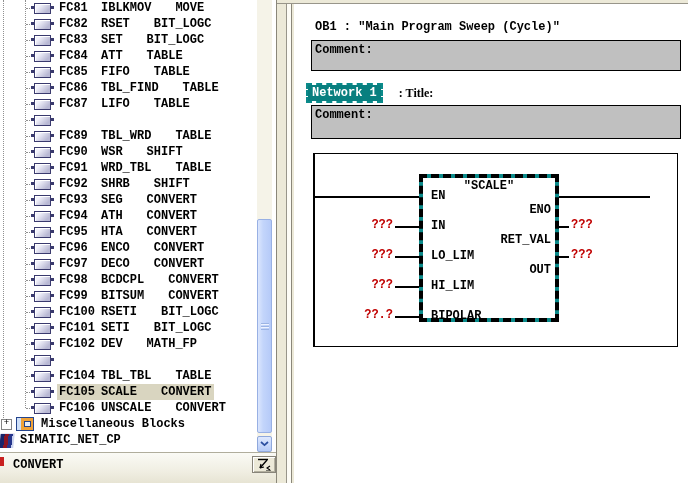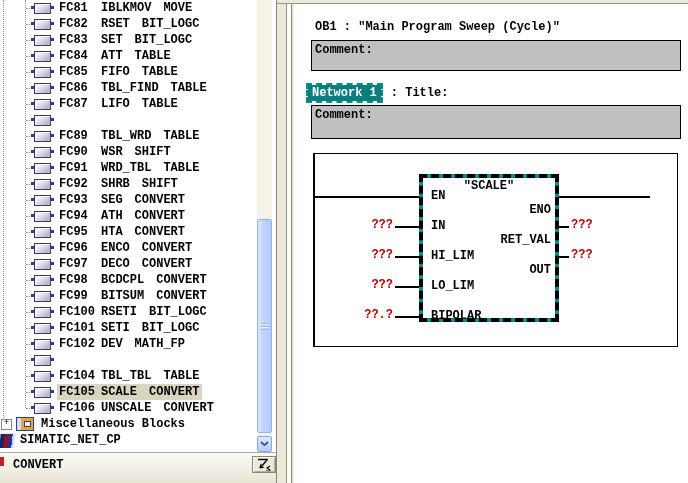--- a/index.html
+++ b/index.html
@@ -21,21 +21,21 @@
   .stub{width:8px;height:0;border-top:1px dotted #909090;flex:none;}
   .blk-icon{flex:none;width:15px;height:9px;margin-right:6px;position:relative;
     background:linear-gradient(135deg,#f2f2fb 25%,#b9b9d4 80%);
     border:1px solid #3a3a6e;box-shadow:inset 1px 1px 0 #fff;}
   .blk-icon::before,.blk-icon::after{content:"";position:absolute;top:2px;width:3px;height:3px;background:#3a3a6e;}
   .blk-icon::before{left:-4px;}
   .blk-icon::after{right:-4px;}
   .rowtext{padding:1px 3px 1px 2px;}
   .tree-row.selected .rowtext{background:#d9d5c0;}
   .cell-id{display:inline-block;width:42px;}
-  .cell-name{display:inline-block;margin-right:12px;font-family:Liberation Mono, monospace;}
+  .cell-name{display:inline-block;margin-right:24px;font-family:Liberation Mono, monospace;}
   .expander{flex:none;width:9px;height:9px;margin-left:1px;margin-right:4px;background:#fff;border:1px solid #848484;
     font-size:9px;line-height:7px;text-align:center;font-weight:normal;}
   .folder-icon{flex:none;width:16px;height:12px;margin-right:5px;position:relative;border:1px solid #24448c;
     background:linear-gradient(90deg,#cfe0f8 0 4px,#f0a238 4px);}
   .folder-icon::after{content:"";position:absolute;right:2px;top:3px;width:5px;height:4px;background:#e8eef8;border:1px solid #24448c;}
   .lib-icon{flex:none;width:14px;height:14px;margin-right:4px;
     background:linear-gradient(90deg,#18246a 0 4px,#8c1422 4px 8px,#26368c 8px 12px,#ccd4ee 12px);
     transform:skewX(-6deg);border-top:1px solid #e8e8f4;}
   
   .vscroll{position:absolute;left:257px;top:0;width:15px;height:452px;background:#f5f3e8;z-index:4;}
@@ -59,22 +59,22 @@
     background-image:linear-gradient(90deg,transparent 0 9px,#98958a 9px 10px,#fdfcf6 10px 14px,#8a877a 14px 15px,transparent 15px);}
   .top-strip{position:absolute;left:277px;top:0;width:411px;height:3px;background:#ece9d8;border-bottom:1px solid #98958a;z-index:5;}
   
   .right-pane{position:absolute;left:294px;top:4px;width:394px;height:479px;background:#fff;}
   .ob-title{position:absolute;left:21px;top:16px;}
   .comment-box{position:absolute;left:17px;width:370px;height:31px;box-sizing:border-box;
     background:#c0c0c0;border:1px solid #000;padding:2px 3px;}
   .comment-1{top:36px;}
   .comment-2{top:101px;height:34px;}
   .network-line{position:absolute;left:14px;top:81px;display:flex;align-items:center;}
-  .network-badge{background:#087f7f;color:#fff;padding:1px 4px;outline:2px dashed #0a8a8a;margin-right:8px;}
-  .network-title{padding-left:2px;}
+  .network-badge{background:#087f7f;color:#fff;padding:1px 4px;outline:2px dashed #0a8a8a;margin-right:16px;}
+  .network-title{padding-left:2px;font-family:Liberation Serif, serif;}
   
   .canvas{position:absolute;left:19px;top:149px;width:365px;height:194px;box-sizing:border-box;
     background:#fff;border:1px solid #000;border-left:2px solid #000;}
   .rail{position:absolute;height:2px;background:#000;}
   .rail-en{left:0;top:42px;width:104px;}
   .rail-eno{left:244px;top:42px;width:91px;}
   .fbd-block{position:absolute;left:104px;top:20px;width:140px;height:148px;box-sizing:border-box;
     border:4px dashed #000;
     background:linear-gradient(#fff,#fff) padding-box,#0b8a8a border-box;}
   .fbd-title{position:absolute;left:0;right:0;top:1px;text-align:center;}
@@ -313,24 +313,24 @@
     <div class="rail rail-eno"></div>
 
     <div class="fbd-block">
       <div class="fbd-title">"SCALE"</div>
       <div class="pins-left">
 
           <div class="pin">EN</div>
 
           <div class="pin">IN</div>
 
+          <div class="pin">LO_LIM</div>
+
           <div class="pin">HI_LIM</div>
 
-          <div class="pin">LO_LIM</div>
-
           <div class="pin">BIPOLAR</div>
         </div>
       <div class="pins-right">
 
           <div class="pin">ENO</div>
 
           <div class="pin">RET_VAL</div>
 
           <div class="pin">OUT</div>
         </div>

